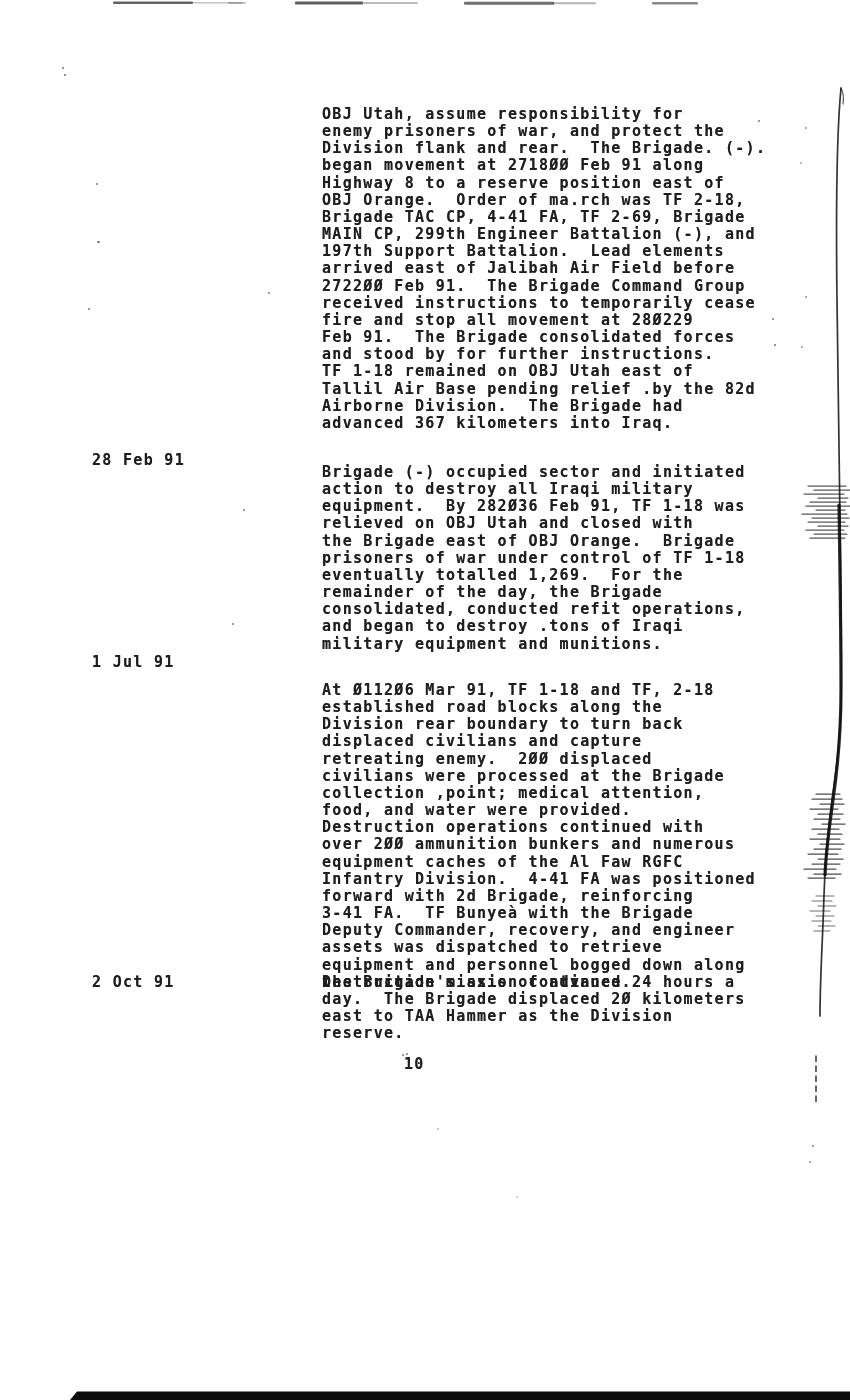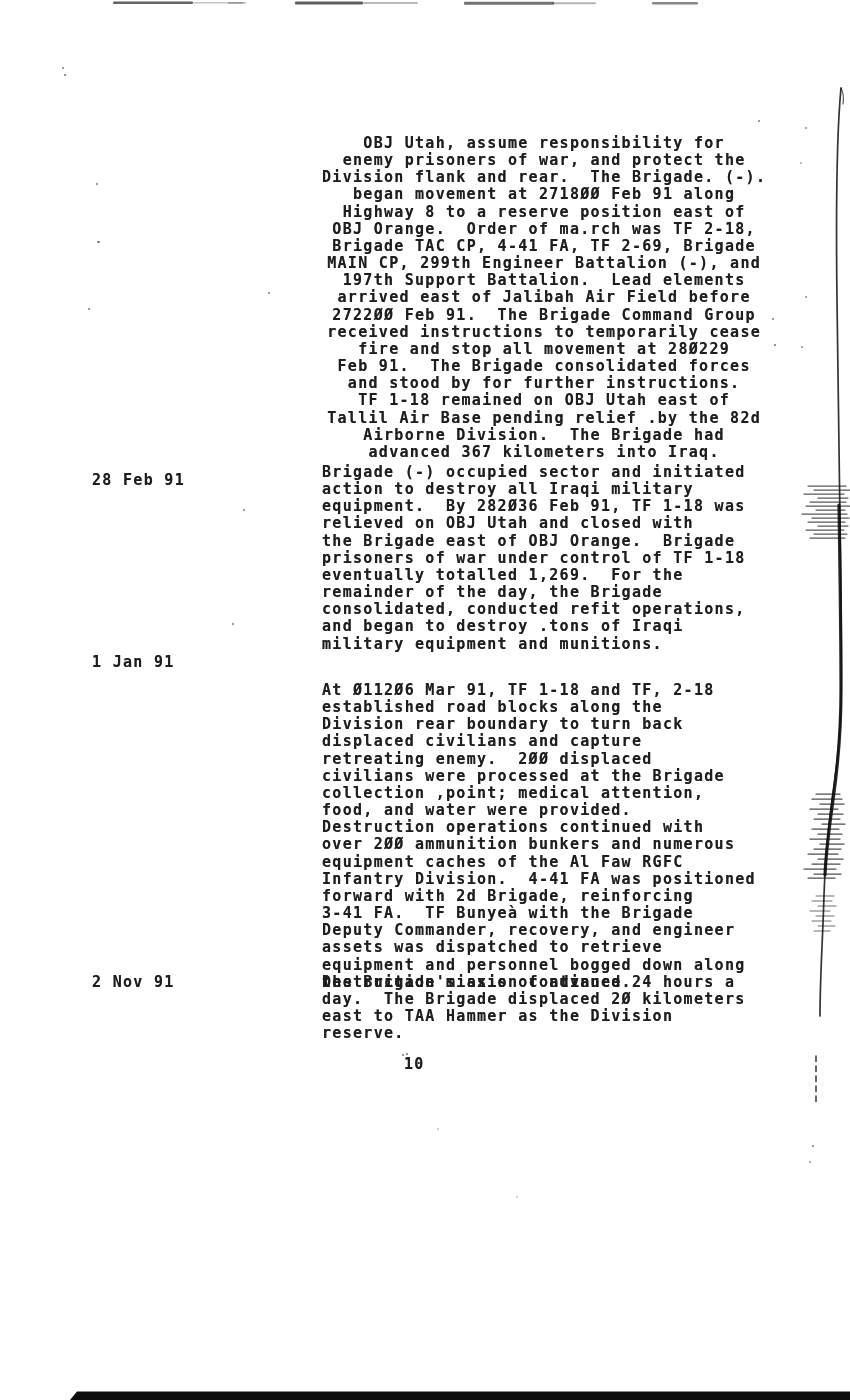--- a/index.html
+++ b/index.html
@@ -7,39 +7,39 @@
   .page{
     position:relative;width:850px;height:1400px;background:var(--paper);
     overflow:hidden;font-family:"DejaVu Sans Mono", monospace;
   }
   .txt{
     position:absolute;
     font-size:15px;line-height:17.15px;letter-spacing:1.3px;
     font-weight:700;color:var(--ink);white-space:pre;
     text-shadow:0 0 0.5px rgba(25,25,25,0.55);
   }
-  .p1{left:322px;top:135px;text-align:center;}
+  .p1{left:322px;top:106px;}
   .p2{left:322px;top:464px;}
   .p3{left:322px;top:654px;margin-top:28px;}
   .p4{left:322px;top:974px;}
-  .d2{left:92px;top:452px;margin-top:20px;}
+  .d2{left:92px;top:452px;}
   .d3{left:92px;top:654px;}
   .d4{left:92px;top:974px;}
   .pagenum{left:404px;top:1056px;}
   .speck{position:absolute;background:rgba(15,15,15,0.55);border-radius:50%;}
   svg.artifacts{position:absolute;left:0;top:0;pointer-events:none;}
 </style>
 </head>
 <body>
 
 <div class="page">
 
   <div class="txt d2">28 Feb 91</div>
-  <div class="txt d3">1 Jan 91</div>
-  <div class="txt d4">2 Nov 91</div>
+  <div class="txt d3">1 Jul 91</div>
+  <div class="txt d4">2 Oct 91</div>
 
   <div class="txt p1">OBJ Utah, assume responsibility for
 enemy prisoners of war, and protect the
 Division flank and rear.  The Brigade. (-).
 began movement at 2718ØØ Feb 91 along
 Highway 8 to a reserve position east of
 OBJ Orange.  Order of ma.rch was TF 2-18,
 Brigade TAC CP, 4-41 FA, TF 2-69, Brigade
 MAIN CP, 299th Engineer Battalion (-), and
 197th Support Battalion.  Lead elements

